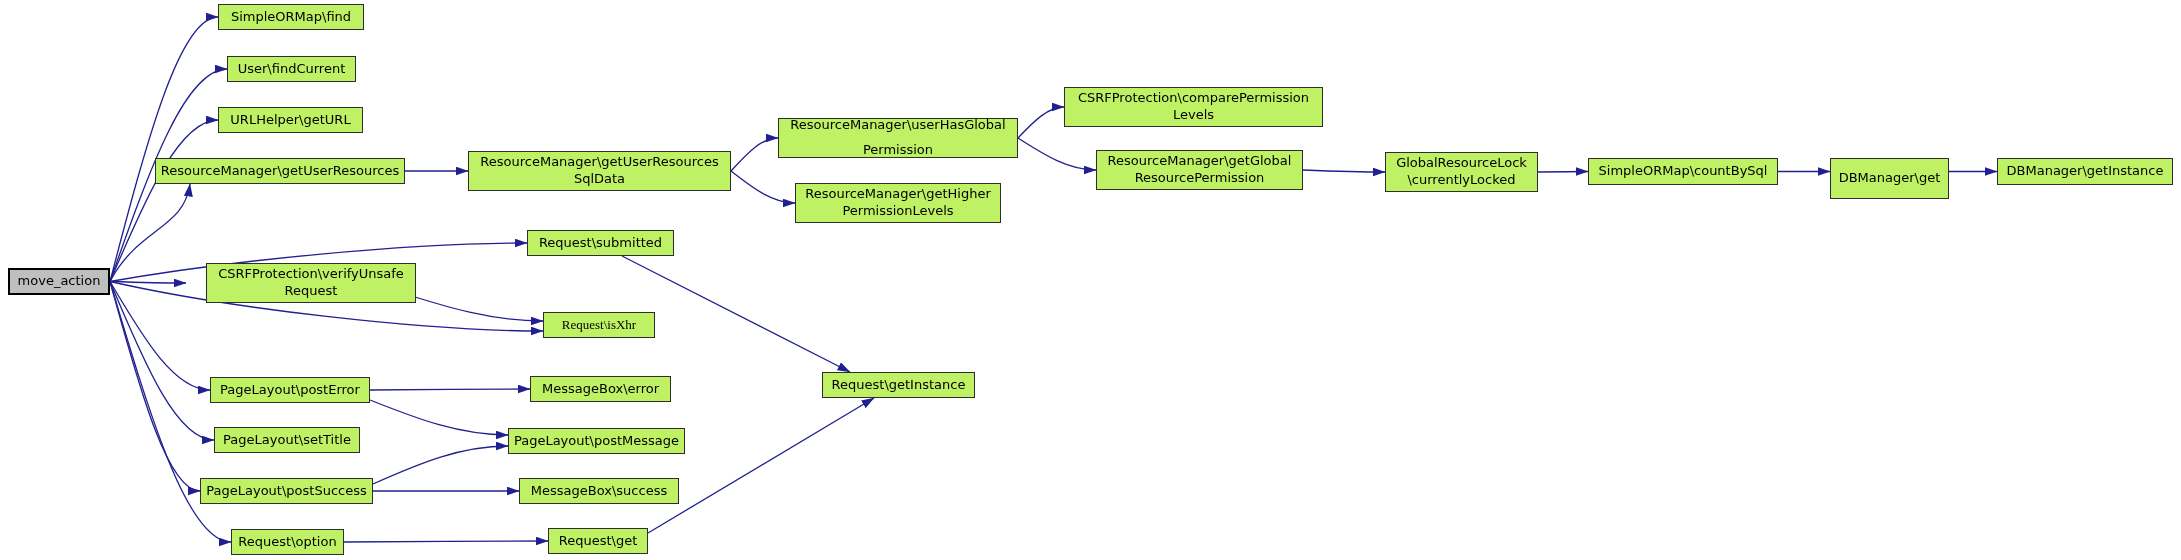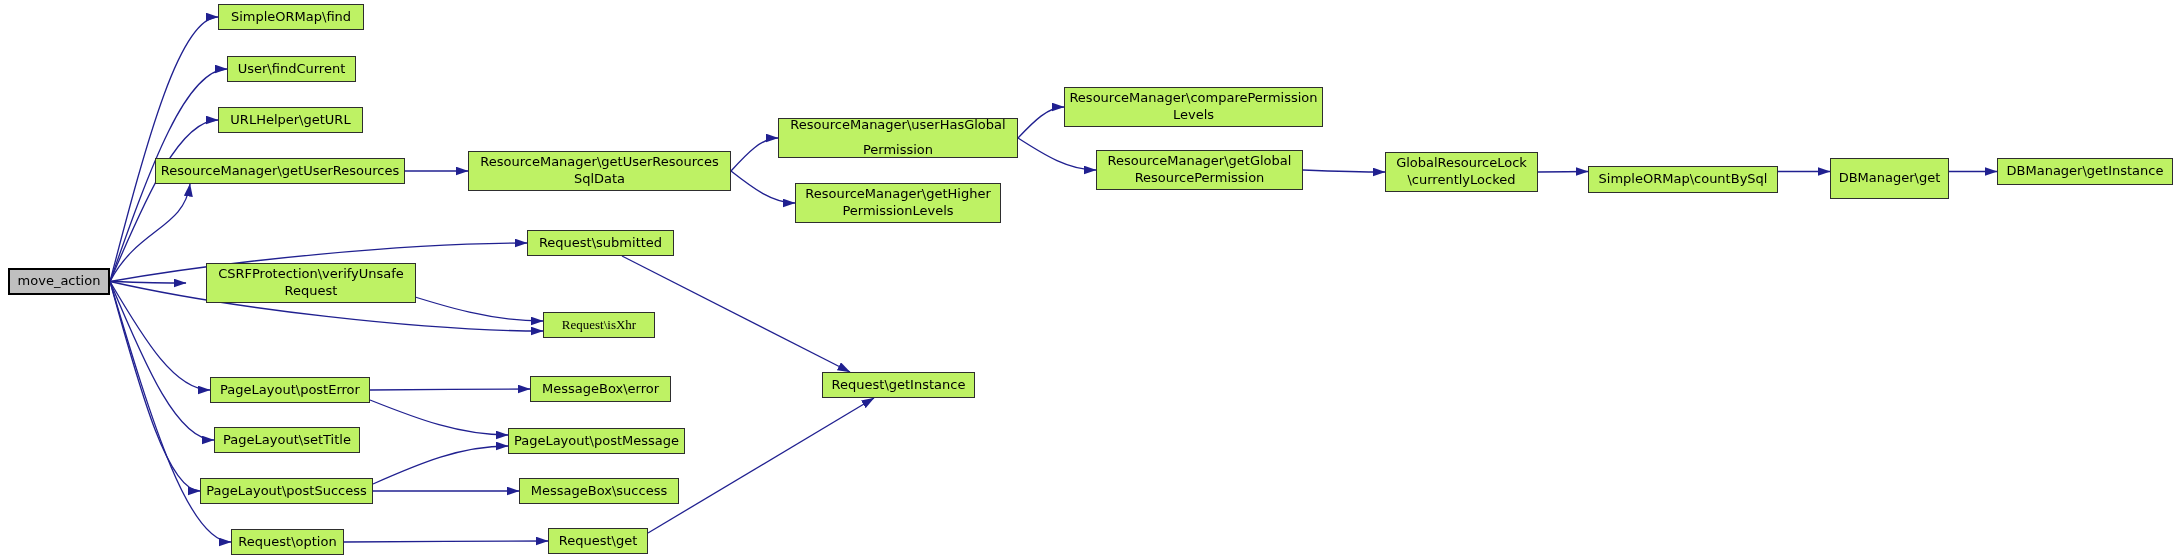--- a/index.html
+++ b/index.html
@@ -79,32 +79,32 @@
     </div>
     <div class="node" style="left: 468px; top: 151px; width: 263px; height: 40px;">
       <span>ResourceManager\getUserResources</span>
       <span>SqlData</span>
     </div>
     <div class="node" style="left: 778px; top: 118px; width: 240px; height: 40px; gap: 8px;">
       <span>ResourceManager\userHasGlobal</span>
       <span>Permission</span>
     </div>
     <div class="node" style="left: 1064px; top: 87px; width: 259px; height: 40px;">
-      <span>ResourceManager\comparePermission</span>
+      <span>CSRFProtection\comparePermission</span>
       <span>Levels</span>
     </div>
     <div class="node" style="left: 1096px; top: 150px; width: 207px; height: 40px;">
       <span>ResourceManager\getGlobal</span>
       <span>ResourcePermission</span>
     </div>
     <div class="node" style="left: 1385px; top: 152px; width: 153px; height: 40px;">
       <span>GlobalResourceLock</span>
       <span>\currentlyLocked</span>
     </div>
-    <div class="node" style="left: 1588px; top: 158px; width: 190px; height: 27px; margin-top: 8px;">
+    <div class="node" style="left: 1588px; top: 158px; width: 190px; height: 27px;">
       <span>SimpleORMap\countBySql</span>
     </div>
     <div class="node" style="left: 1830px; top: 158px; width: 119px; height: 41px;">
       <span>DBManager\get</span>
     </div>
     <div class="node" style="left: 1997px; top: 158px; width: 176px; height: 27px;">
       <span>DBManager\getInstance</span>
     </div>
     <div class="node" style="left: 795px; top: 183px; width: 206px; height: 40px;">
       <span>ResourceManager\getHigher</span>

